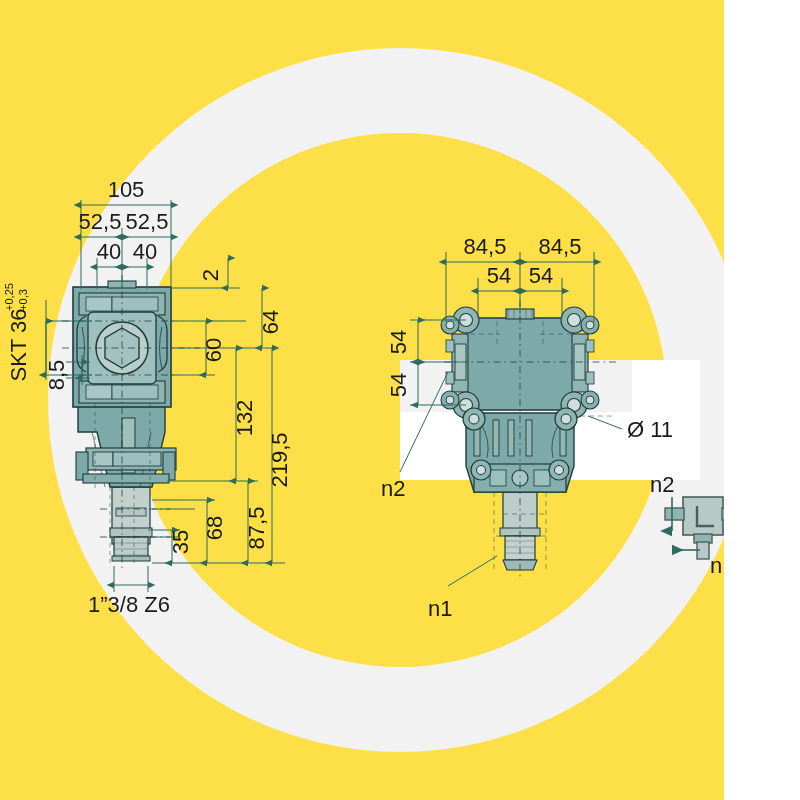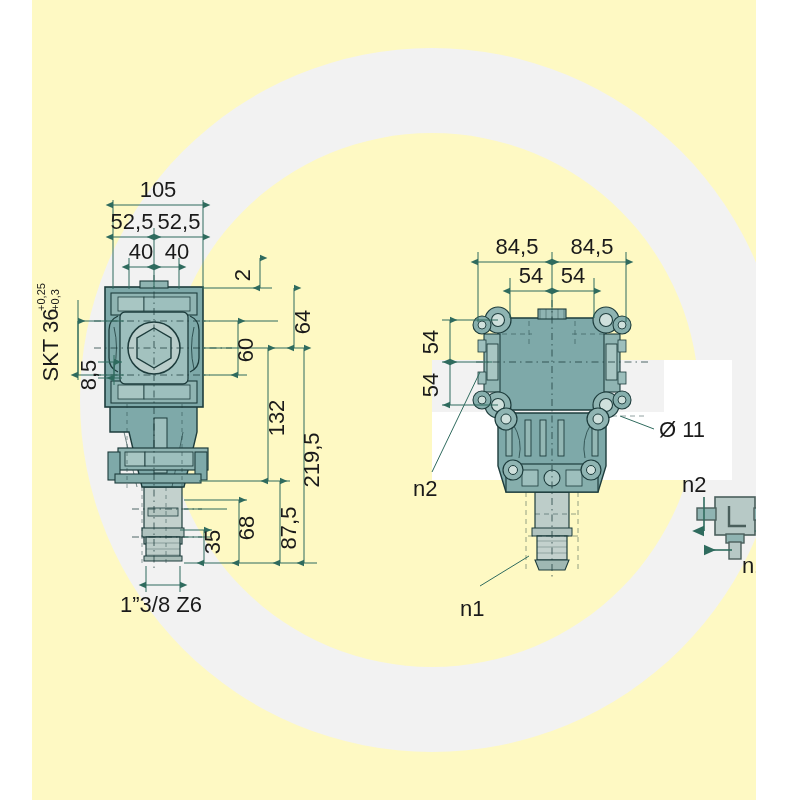--- a/index.html
+++ b/index.html
@@ -7,23 +7,22 @@
     padding: 0;
     background: #ffffff;
   }
   body {
     font-family: "Liberation Sans", sans-serif;
   }
   #sheet {
     position: relative;
     width: 724px;
     height: 800px;
-    background: #fef9c3;
+    background: #fde047;
     overflow: hidden;
-    margin-left: 32px;
   }
   #sheet svg {
     display: block;
   }
   .dimtext {
     font-family: "Liberation Sans", sans-serif;
     fill: #1a1a1a;
     font-size: 22px;
   }
   .dimtext-sm {

